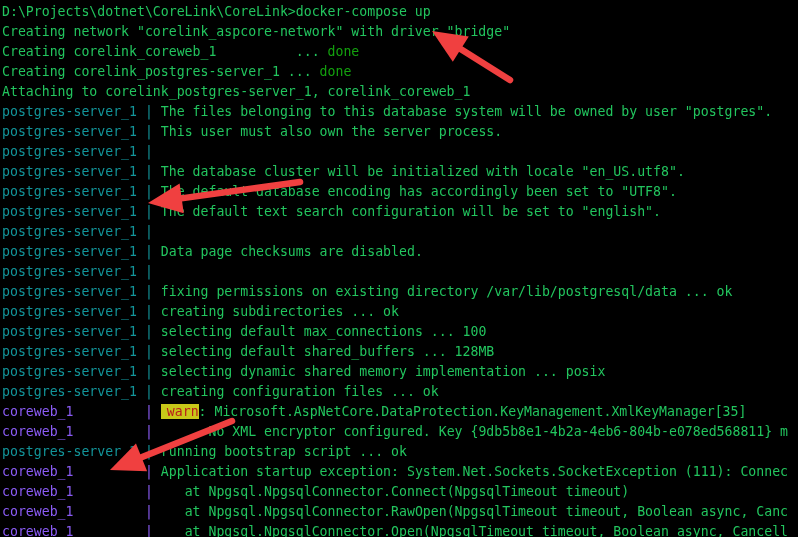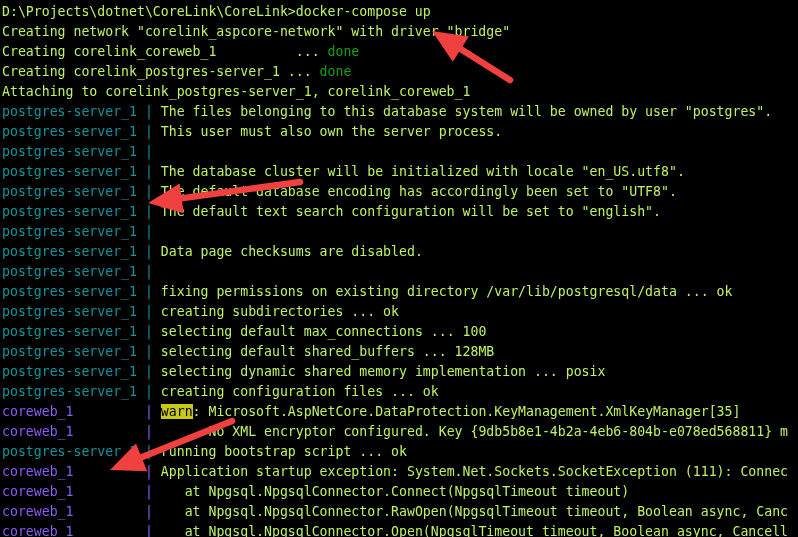--- a/index.html
+++ b/index.html
@@ -27,25 +27,25 @@
     box-sizing: border-box;
     white-space: pre;
   }
   .row {
     height: 20px;
     line-height: 20px;
     white-space: pre;
     overflow: hidden;
   }
   .seg { white-space: pre; }
-  .c-white   { color: #bef264; }
+  .c-white   { color: #22c55e; }
   .c-teal    { color: #12959a; }
   .c-yellow  { color: #8b5cf6; }
   .c-green   { color: #13a10e; margin-top: 16px; }
-  .c-warn    { color: #000000; background: #c8c819; }
+  .c-warn    { color: #b91c1c; background: #c8c819; padding-left: 6px; }
 
   #arrows {
     position: absolute;
     top: 0;
     left: 0;
     width: 798px;
     height: 537px;
     pointer-events: none;
   }
 </style>

